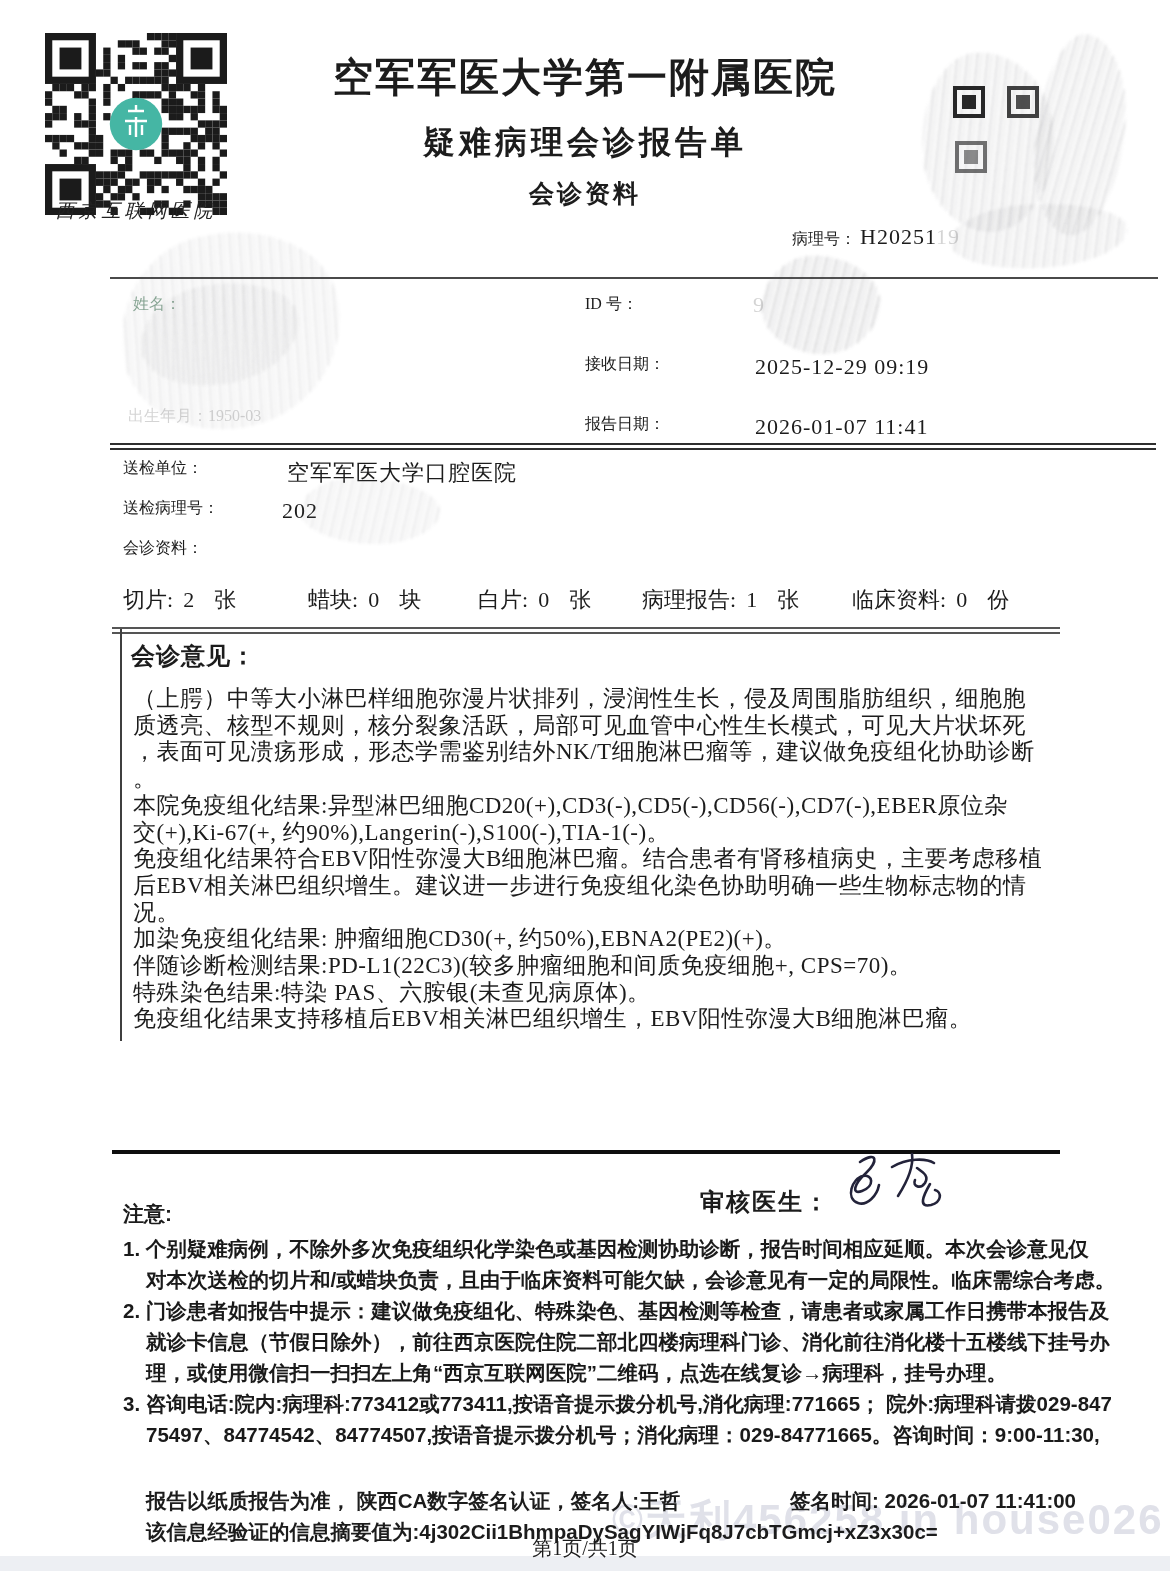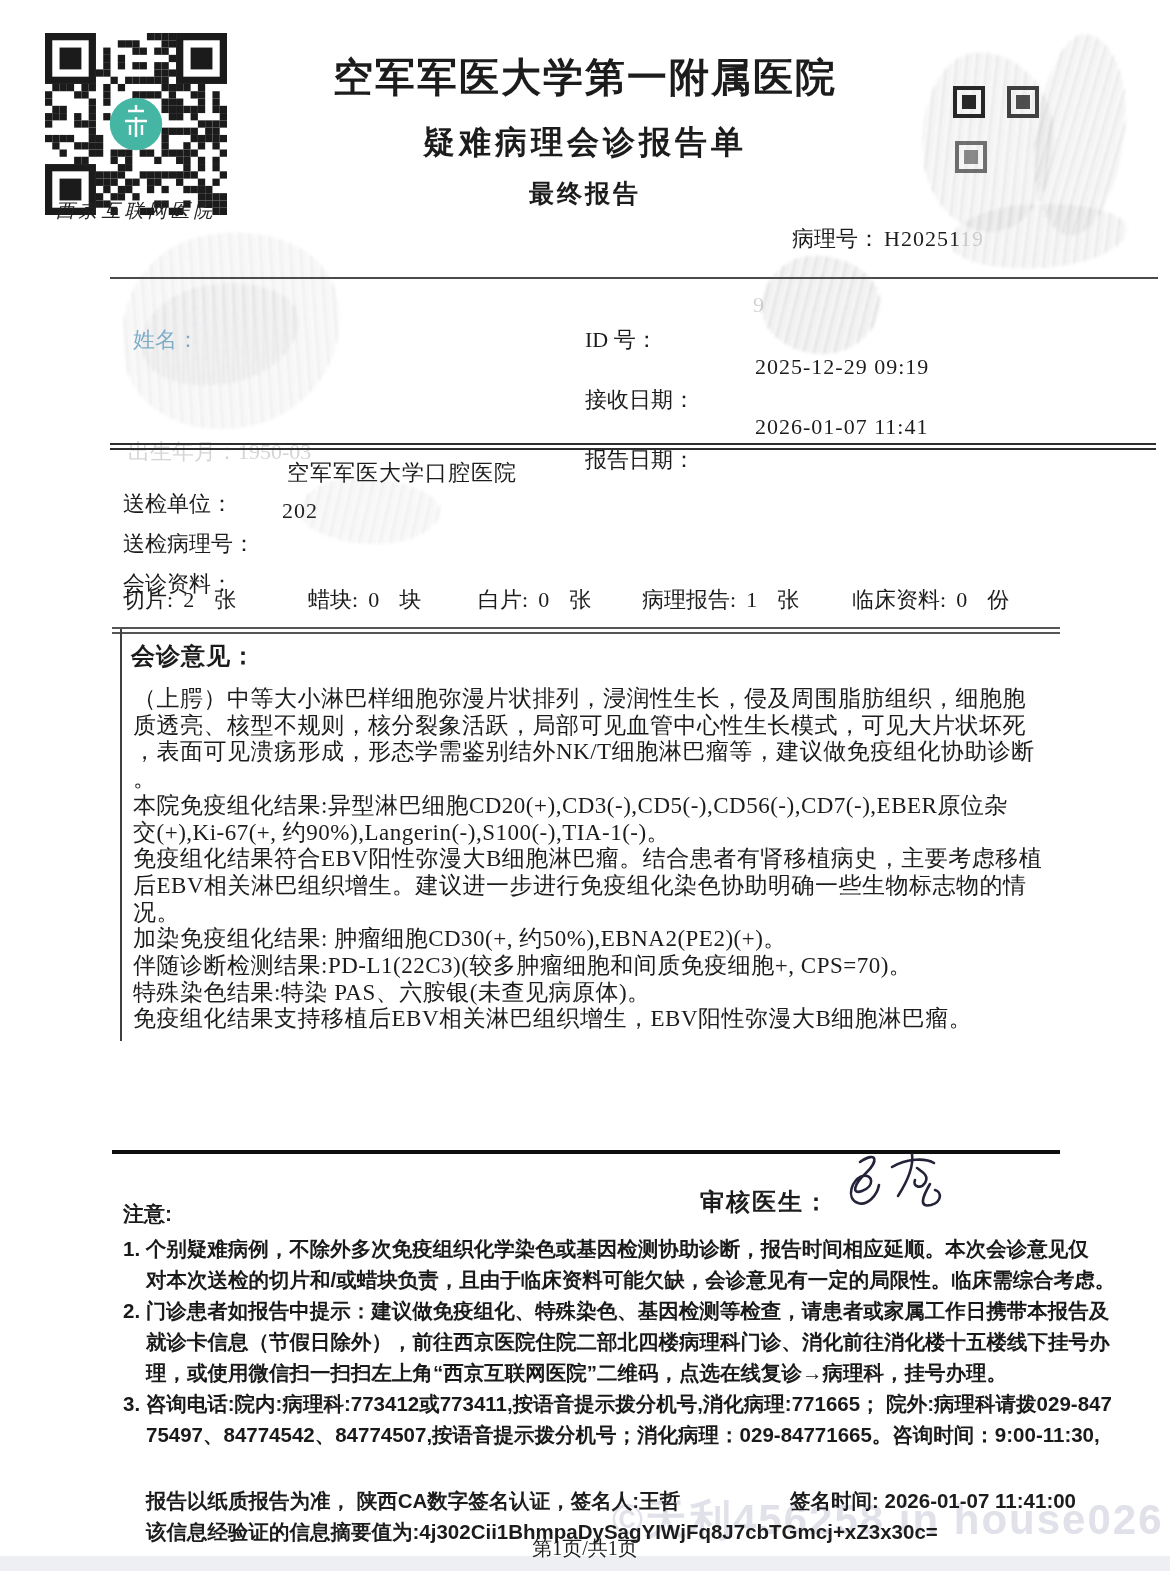--- a/index.html
+++ b/index.html
@@ -17,23 +17,23 @@
          letter-spacing:3px;font-family:"Liberation Sans","DejaVu Sans",sans-serif;}
   .qr-caption{left:30px;top:198px;width:212px;text-align:center;font-size:19px;font-style:italic;
          letter-spacing:4px;color:#222;}
   
   .rule{position:absolute;background:#4a4a4a;}
   .rule-double{position:absolute;border-top:2px solid #2e2e2e;border-bottom:2px solid #2e2e2e;height:3px;}
   .rule-gray{position:absolute;border-top:2px solid #555;border-bottom:2px solid #555;height:3px;}
   .rule-thick{position:absolute;background:#0e0e0e;height:4px;}
   .vline{position:absolute;width:2px;background:#3f3f3f;}
   
-  .lbl{font-size:22px;margin-top:31px;}
+  .lbl{font-size:16px;}
   .val{font-size:22px;letter-spacing:1px;}
-  .faint{color:#0369a1;opacity:.5;}
+  .faint{color:#14532d;opacity:.5;}
   .vfaint{color:#9a9a9a;opacity:.42;}
   
   .count-item{position:absolute;font-size:22px;white-space:nowrap;}
   .count-item .v{margin-left:10px;}
   .count-item .u{margin-left:20px;}
   
   .op-heading{font-size:24px;font-weight:700;letter-spacing:1px;}
   .op-line{font-size:23px;line-height:26.7px;white-space:nowrap;letter-spacing:.5px;}
   
   .note-line{font-size:20.5px;line-height:31px;white-space:nowrap;font-weight:600;
@@ -295,21 +295,21 @@
           <rect x="7.28" y="138.32" width="36.4" height="36.4" fill="#fff"></rect>
           <rect x="14.56" y="145.6" width="21.84" height="21.84" fill="#1b1b1b"></rect>
           <circle cx="91" cy="91" r="26.208000000000002" fill="#45b6a4"></circle>
           <path d="M83 78 h16 M91 72 v6 M80 88 h22 M85 92 v10 M97 92 v10 M91 84 v20" stroke="#ffffff" stroke-width="2.4" fill="none"></path>
         </svg>
       </div>
     <div class="abs qr-caption">西京互联网医院</div>
 
     <div class="abs title">空军军医大学第一附属医院</div>
     <div class="abs subtitle">疑难病理会诊报告单</div>
-    <div class="abs final">最终报告</div>
+    <div class="abs final">会诊资料</div>
 
     <div class="abs" style="left:792px;top:224px;white-space:nowrap;">
       <span class="lbl">病理号：</span>
       <span class="val">H20251</span><span class="val vfaint">19</span>
     </div>
 
     <div class="rule" style="left:110px;top:277px;width:1048px;height:2px;"></div>
 
     <div class="abs lbl faint" style="left:133px;top:294px;">姓名：</div>
     <div class="abs lbl vfaint" style="left:128px;top:406px;">出生年月：1950-03</div>

